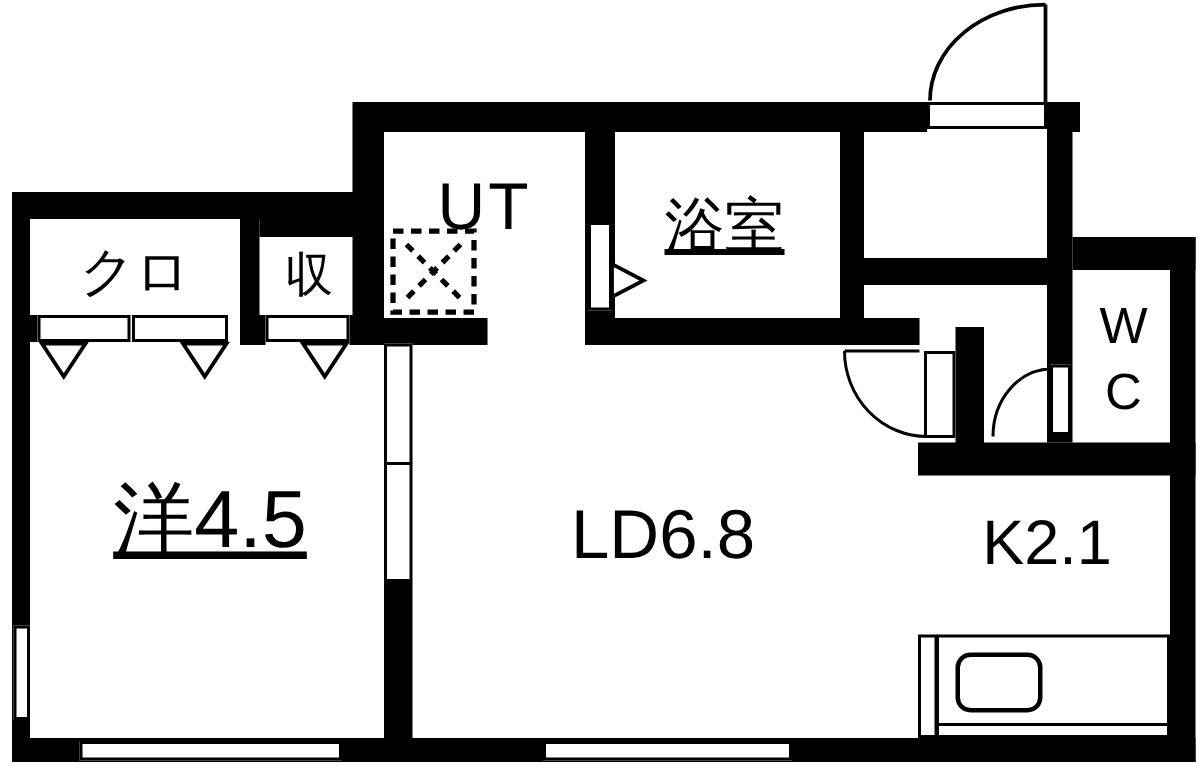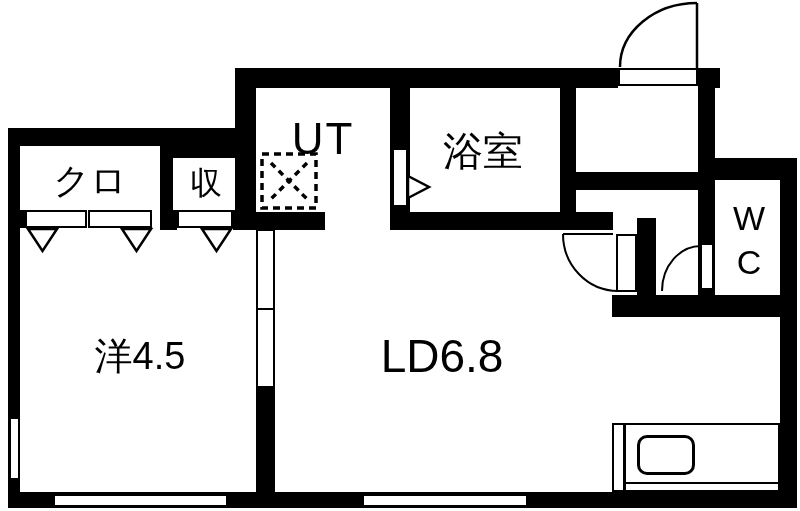--- a/index.html
+++ b/index.html
@@ -77,21 +77,22 @@
     <g>
       <rect x="262" y="154" width="54" height="54" fill="none" stroke="#000" stroke-width="3.5" stroke-dasharray="7 5"></rect>
       <line x1="271" y1="163" x2="307" y2="199" stroke="#000" stroke-width="3.5" stroke-dasharray="6 5"></line>
       <line x1="307" y1="163" x2="271" y2="199" stroke="#000" stroke-width="3.5" stroke-dasharray="6 5"></line>
     </g>
   </svg>
 
   <div class="label" style="left: 90px; top: 182px; font-size: 36px; color: rgb(0, 0, 0); font-family: Liberation Serif, serif;">クロ</div>
   <div class="label" style="left: 206px; top: 184px; font-size: 32px; color: rgb(0, 0, 0);">収</div>
   <div class="label" style="left: 323px; top: 139px; font-size: 44px; letter-spacing: 2px; color: rgb(0, 0, 0);">UT</div>
-  <div class="label" style="left: 483px; top: 151px; font-size: 40px; color: rgb(0, 0, 0);">浴室</div>
+  <div class="label" style="left: 483px; top: 151px; font-size: 40px; color: rgb(0, 0, 0); text-decoration: underline;">浴室</div>
   <div class="label" style="left: 749px; top: 240px; font-size: 34px; line-height: 1.3; color: rgb(0, 0, 0);">
     <span style="display:block">W</span>
     <span style="display:block">C</span>
   </div>
-  <div class="label" style="left: 140px; top: 357px; font-size: 38px; color: rgb(0, 0, 0);">洋4.5</div>
+  <div class="label" style="left: 140px; top: 347px; font-size: 54px; color: rgb(0, 0, 0); text-decoration: underline;">洋4.5</div>
   <div class="label" style="left: 442px; top: 356px; font-size: 46px; color: #000000;">LD6.8</div>
+  <div class="label" style="left: 698px; top: 362px; font-size: 42px; color: rgb(0, 0, 0);">K2.1</div>
 
 </div>
 
 </body></html>

